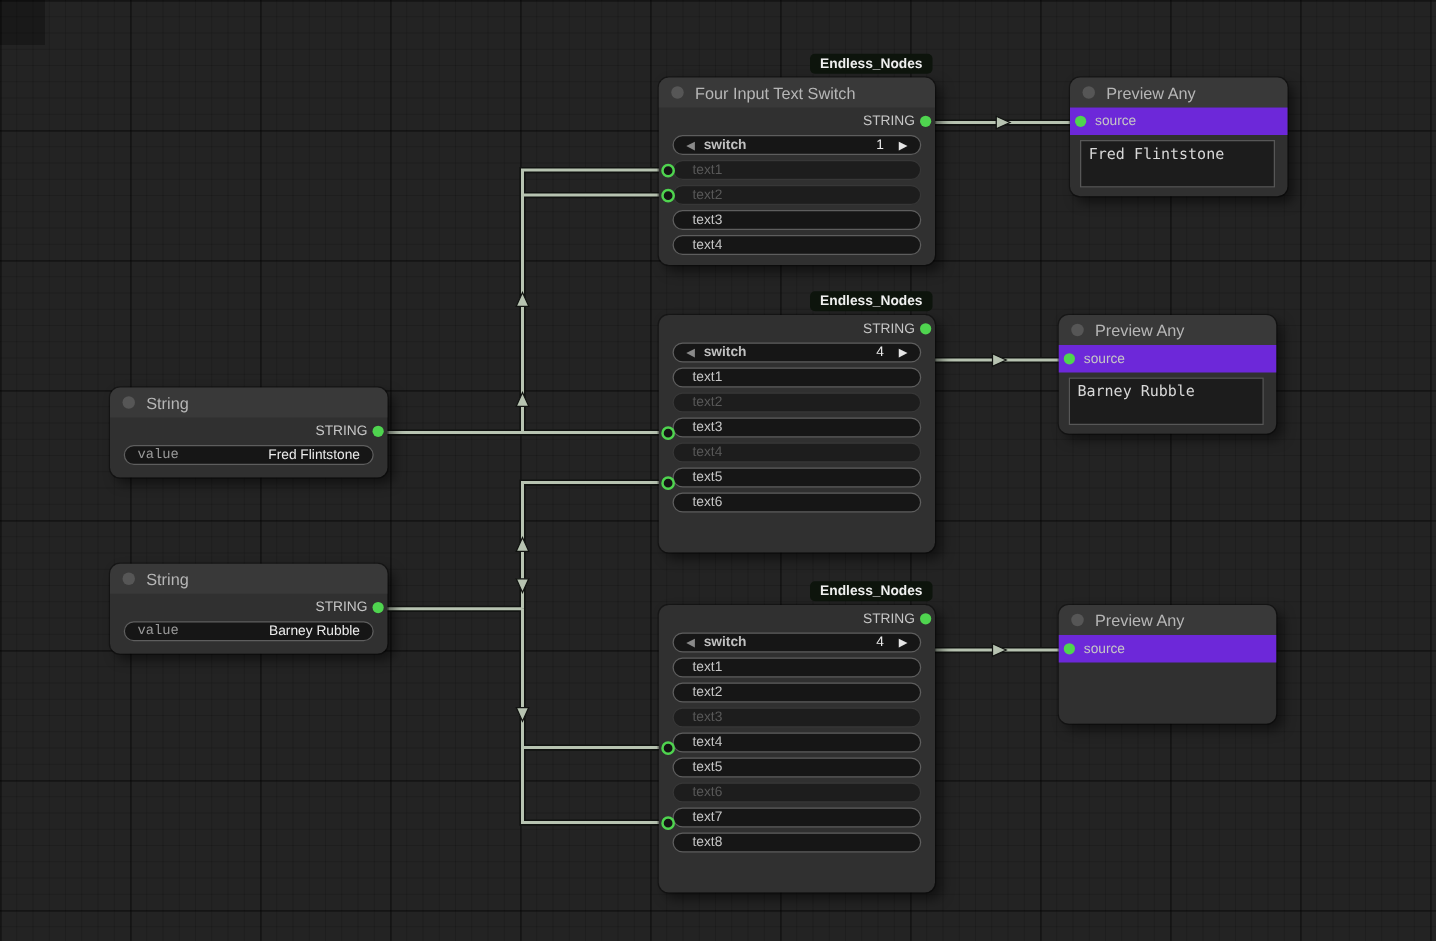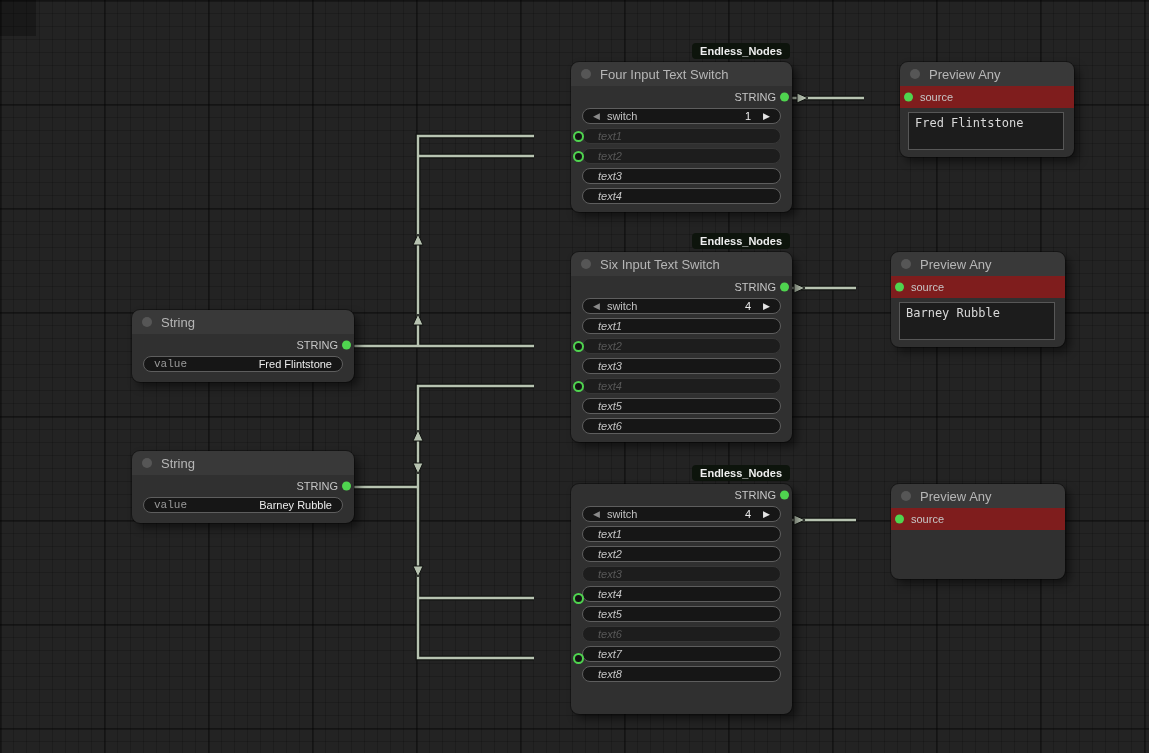--- a/index.html
+++ b/index.html
@@ -15,45 +15,45 @@
     background-size:104px 104px,104px 104px,13px 13px,13px 13px;
   }
   .corner{position:absolute;left:0;top:0;width:36px;height:36px;background:rgba(0,0,0,.28);}
   svg.wires{position:absolute;left:0;top:0;z-index:1;}
   .wire-under{fill:none;stroke:#111311;stroke-width:5;}
   .wire{fill:none;stroke:#b7c3b1;stroke-width:2.4;}
   .wire-arrow{fill:#b7c3b1;stroke:#111311;stroke-width:1;}
 
   .node{position:absolute;z-index:2;background:#303030;border-radius:8px;
     box-shadow:5px 5px 9px rgba(0,0,0,.5);outline:1px solid rgba(0,0,0,.35);
-    padding-bottom:4px;box-sizing:border-box;margin-left:44px;}
+    padding-bottom:4px;box-sizing:border-box;}
   .node-title{height:24px;background:#393939;border-radius:8px 8px 0 0;
     display:flex;align-items:center;padding:0 10px;gap:9px;
     color:#b6b6b6;font-size:13px;white-space:nowrap;}
   .title-dot{width:10px;height:10px;border-radius:50%;background:#565656;flex:none;}
   .badge{position:absolute;top:-19px;right:2px;background:#0d140c;border-radius:4px;
     padding:2px 8px;font-size:11px;font-weight:bold;color:#efefef;white-space:nowrap;}
 
   .slot-row{position:relative;height:22px;display:flex;align-items:center;}
   .out-label{margin-left:auto;padding-right:16px;color:#c6c6c6;font-size:11px;}
   .out-dot{position:absolute;right:3px;top:50%;transform:translateY(-50%);
     width:9px;height:9px;border-radius:50%;background:#4fd44f;}
-  .src-row{background:#7f1d1d;}
+  .src-row{background:#6d28d9;}
   .src-dot{position:absolute;left:4px;top:50%;transform:translateY(-50%);
     width:9px;height:9px;border-radius:50%;background:#4fd44f;}
   .src-label{margin-left:20px;color:#c6c6c6;font-size:11px;}
 
   .pill{height:16px;margin:0 11px 4px;border-radius:9px;background:#161616;
     border:1px solid #5e5e5e;box-sizing:border-box;display:flex;align-items:center;
     padding:0 10px;font-size:11px;color:#c6c6c6;white-space:nowrap;}
-  .pill .pill-text{padding-left:5px;font-style:italic;}
+  .pill .pill-text{padding-left:5px;}
   .pill.connected{border-color:#373737;background:#1d1d1d;color:#585858;}
   .switch-pill .arr-l{color:#8a8a8a;font-size:9px;flex:none;}
   .switch-pill .arr-r{color:#e6e6e6;font-size:9px;flex:none;margin-left:12px;}
-  .switch-pill .w-label{margin-left:7px;color:#c0c0c0;}
+  .switch-pill .w-label{margin-left:7px;color:#c0c0c0;font-weight:bold;}
   .switch-pill .w-value{margin-left:auto;color:#ececec;}
   .value-pill .w-label{color:#9a9a9a;font-family:Liberation Mono, monospace;}
   .value-pill .w-value{margin-left:auto;color:#ececec;}
 
   .in-dot{position:absolute;left:2px;width:11px;height:11px;border-radius:50%;
     background:#141414;border:2.5px solid #4fd44f;box-sizing:border-box;z-index:3;}
 
   .preview-box{margin:4px 10px 0 8px;height:38px;box-sizing:border-box;
     background:#1c1c1c;border:1px solid #575757;padding:2px 6px;overflow:hidden;
     font-family:"DejaVu Sans Mono",monospace;font-size:12px;line-height:16px;color:#d8d8d8;}
@@ -159,24 +159,20 @@
       </div>
     <div class="pill">
         <span class="pill-text">text4</span>
       </div>
     <span class="in-dot" style="top:69px"></span>
     <span class="in-dot" style="top:89px"></span>
   </div>
 
   <div class="node" style="left:527px;top:252px;width:221px;height:190px">
     <div class="badge">Endless_Nodes</div>
-    <div class="node-title">
-      <span class="title-dot"></span>
-      <span>Six Input Text Switch</span>
-    </div>
     <div class="slot-row">
       <span class="out-label">STRING</span>
       <span class="out-dot"></span>
     </div>
     <div class="pill switch-pill">
       <span class="arr-l">◀</span>
       <span class="w-label">switch</span>
       <span class="w-value">4</span>
       <span class="arr-r">▶</span>
     </div>

